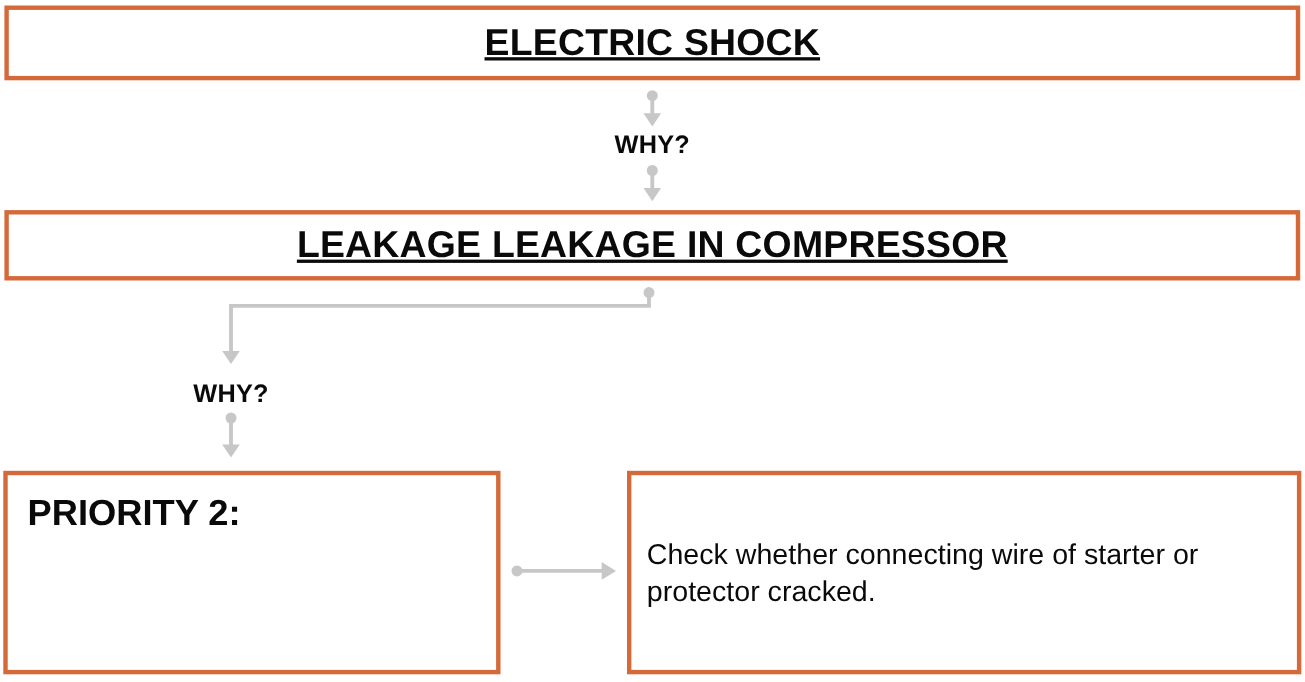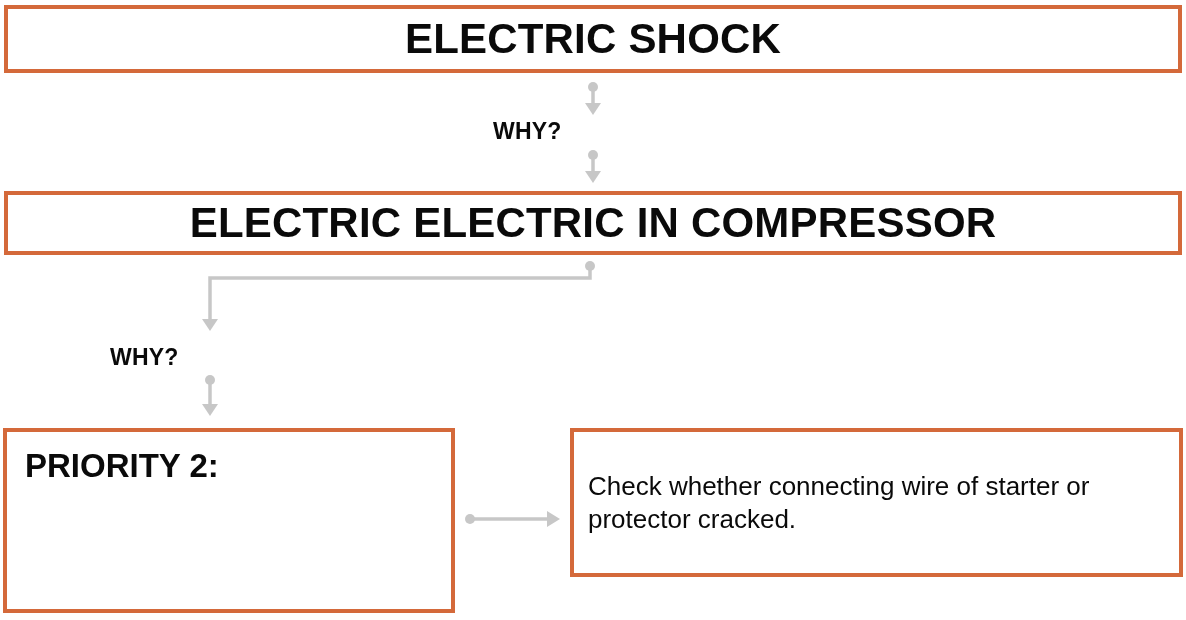--- a/index.html
+++ b/index.html
@@ -27,48 +27,49 @@
     box-sizing: border-box;
     border: 4px solid var(--accent, #d4693a);
     background: #ffffff;
     display: flex;
     align-items: center;
   }
   .obox.center { justify-content: center; }
 
   .header-label {
     font-weight: bold;
-    font-size: 42px;
+    font-size: 34px;
     letter-spacing: 0.2px;
     white-space: nowrap;
+    text-decoration: underline;
   }
 
   .why-label {
     position: absolute;
     width: 200px;
-    text-align: left;
+    text-align: center;
     font-weight: bold;
     font-size: 23px;
     letter-spacing: 0.2px;
   }
 
   #box-priority { left: 3px; top: 428px; width: 452px; height: 185px; align-items: flex-start; }
   #box-priority .inner { padding: 14px 8px 0 18px; }
   .priority-title {
     font-weight: bold;
     font-size: 33px;
     line-height: 1.2;
     margin: 0;
   }
   .priority-body {
     font-size: 26px;
     margin-top: 26px;
   }
 
-  #box-check { left: 570px; top: 428px; width: 613px; height: 149px; }
+  #box-check { left: 570px; top: 428px; width: 613px; height: 185px; }
   #box-check .inner {
     padding-left: 14px;
     width: 575px;
     font-size: 26px;
     line-height: 1.25;
   }
 
   #box-shock   { left: 4px; top: 5px;   width: 1178px; height: 68px; }
   #box-leakage { left: 4px; top: 191px; width: 1178px; height: 64px; }
 
@@ -113,21 +114,21 @@
     </g>
   </svg>
 
   <div class="obox center" id="box-shock">
     <span class="header-label">ELECTRIC SHOCK</span>
   </div>
 
   <div class="why-label" id="why-1">WHY?</div>
 
   <div class="obox center" id="box-leakage">
-    <span class="header-label">ELECTRIC ELECTRIC IN COMPRESSOR</span>
+    <span class="header-label">LEAKAGE LEAKAGE IN COMPRESSOR</span>
   </div>
 
   <div class="why-label" id="why-2">WHY?</div>
 
   <div class="obox" id="box-priority">
     <div class="inner">
       <div class="priority-title">
         <div>PRIORITY 2:</div>
       </div>
     </div>

